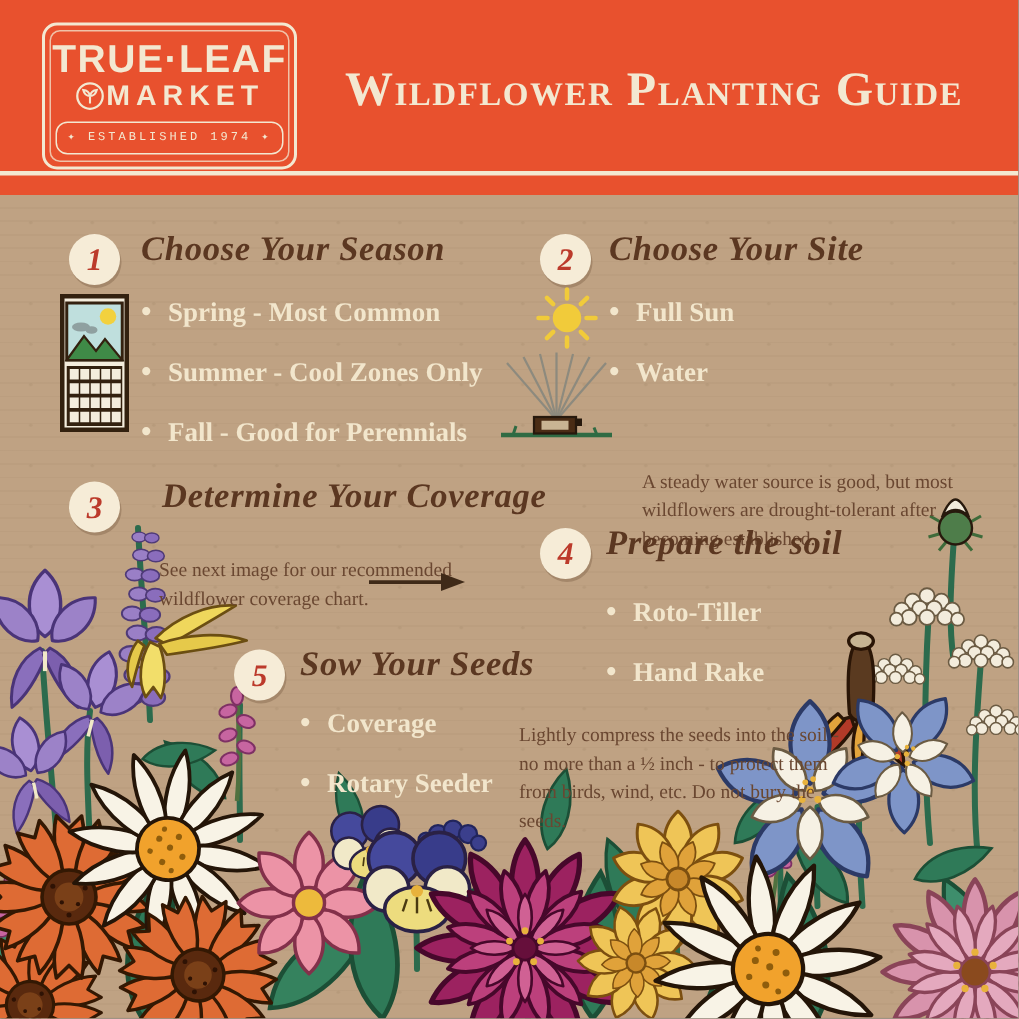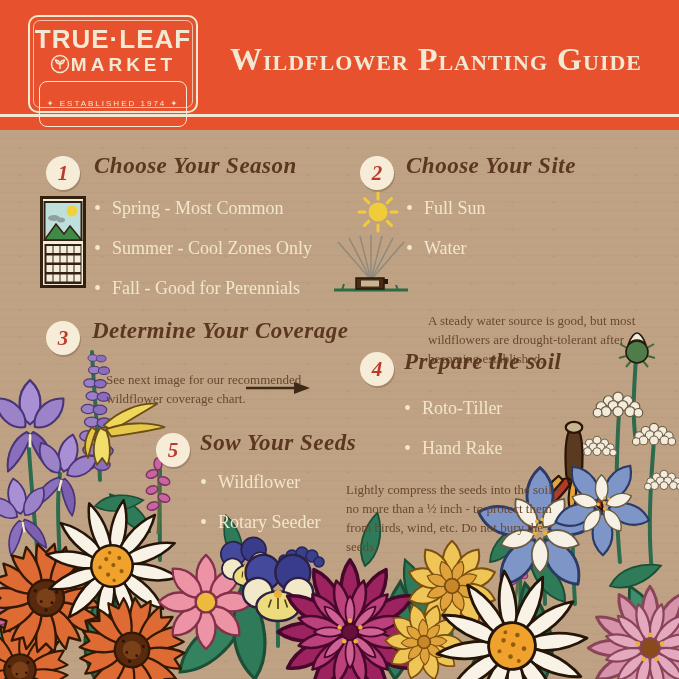--- a/index.html
+++ b/index.html
@@ -12,29 +12,29 @@
     font-family:"Liberation Serif", serif;}
   
   .header{position:absolute;left:0;top:0;right:0;height:130px;background:#E8512E;z-index:3;}
   .header-rule{position:absolute;left:0;top:114px;right:0;height:3px;background:#F3E8D1;}
   .logo-badge{position:absolute;left:28px;top:15px;width:170px;height:98px;
     border:2px solid #F3E8D1;border-radius:10px;color:#F3E8D1;text-align:center;box-sizing:border-box;}
   .logo-badge::before{content:"";position:absolute;inset:3px;border:1px solid rgba(243,232,209,.75);border-radius:7px;pointer-events:none;}
   .logo-line1{font-family:"Liberation Sans",sans-serif;font-weight:bold;font-size:26px;letter-spacing:1px;margin-top:9px;line-height:1;}
   .logo-row2{display:flex;align-items:center;justify-content:center;gap:1px;margin-top:2px;}
   .logo-line2{font-family:"Liberation Sans",sans-serif;font-weight:bold;font-size:19px;letter-spacing:4px;line-height:1;}
-  .logo-est{display:inline-block;margin-top:7px;font-family:Liberation Sans, sans-serif;font-size:8px;letter-spacing:2px;
-    border:1px solid #F3E8D1;border-radius:8px;padding:18px 7px;line-height:1;}
+  .logo-est{display:inline-block;margin-top:7px;font-family:Liberation Mono, monospace;font-size:8px;letter-spacing:2px;
+    border:1px solid #F3E8D1;border-radius:8px;padding:6px 7px;line-height:1;}
   .title{position:absolute;left:205px;top:18px;width:462px;height:82px;display:flex;align-items:center;justify-content:center;
     font-variant:small-caps;font-weight:bold;font-size:32px;letter-spacing:1px;color:#F3E8D1;white-space:nowrap;}
   .num{position:absolute;width:34px;height:34px;border-radius:50%;background:#F6ECD7;color:#BC3A2B;
     font-style:italic;font-weight:bold;font-size:21px;display:flex;align-items:center;justify-content:center;
     box-shadow:1px 2px 0 rgba(84,56,30,.25);z-index:4;}
   .heading{position:absolute;font-style:italic;font-weight:bold;color:#5B3721;font-size:23px;letter-spacing:.5px;white-space:nowrap;z-index:4;}
-  .blist{position:absolute;list-style:none;margin:0;padding:0;color:#F2E6CC;font-weight:normal;font-size:18px;z-index:4;}
+  .blist{position:absolute;list-style:none;margin:0;padding:0;color:#F2E6CC;font-weight:bold;font-size:18px;z-index:4;}
   .blist li{height:40px;display:flex;align-items:center;white-space:nowrap;}
   .blist li::before{content:"\2022";margin-right:11px;font-size:20px;}
   .note{position:absolute;color:#6A4731;font-size:13px;line-height:1.45;z-index:4;}
   .icon{position:absolute;z-index:4;}
   .flowers{position:absolute;left:0;top:315px;z-index:1;pointer-events:none;}
 </style>
 </head>
 <body>
 
 <div class="page">
@@ -521,39 +521,39 @@
   </svg>
   <ul class="blist" style="left:406px;top:188px">
     <li>Full Sun</li>
     <li>Water</li>
   </ul>
   <p class="note" style="left:428px;top:299px;width:212px">A steady water source is good, but most wildflowers are drought-tolerant after becoming established.</p>
 
   <div class="num" style="left:46px;top:321px">
     <span>3</span>
   </div>
-  <div class="heading" style="left:92px;top:318px">Determine Your Coverage</div>
+  <div class="heading" style="left:108px;top:318px">Determine Your Coverage</div>
   <p class="note" style="left:106px;top:358px;width:200px">See next image for our recommended wildflower coverage chart.</p>
   <svg class="icon" style="left:246px;top:381px" width="64" height="14" viewBox="0 0 64 14">
     <line x1="0" y1="7" x2="50" y2="7" stroke="#3F2A18" stroke-width="2.5"></line>
     <polygon points="64,7 48,1 48,13" fill="#3F2A18"></polygon>
   </svg>
 
   <div class="num" style="left:360px;top:352px">
     <span>4</span>
   </div>
   <div class="heading" style="left:404px;top:349px">Prepare the soil</div>
   <ul class="blist" style="left:404px;top:388px">
     <li>Roto-Tiller</li>
     <li>Hand Rake</li>
   </ul>
 
   <div class="num" style="left:156px;top:433px">
     <span>5</span>
   </div>
   <div class="heading" style="left:200px;top:430px">Sow Your Seeds</div>
   <ul class="blist" style="left:200px;top:462px">
-    <li>Wildflower</li>
+    <li>Coverage</li>
     <li>Rotary Seeder</li>
   </ul>
   <p class="note" style="left:346px;top:468px;width:222px">Lightly compress the seeds into the soil - no more than a ½ inch - to protect them from birds, wind, etc. Do not bury the seeds.</p>
 
 </div>
 
 </body></html>

